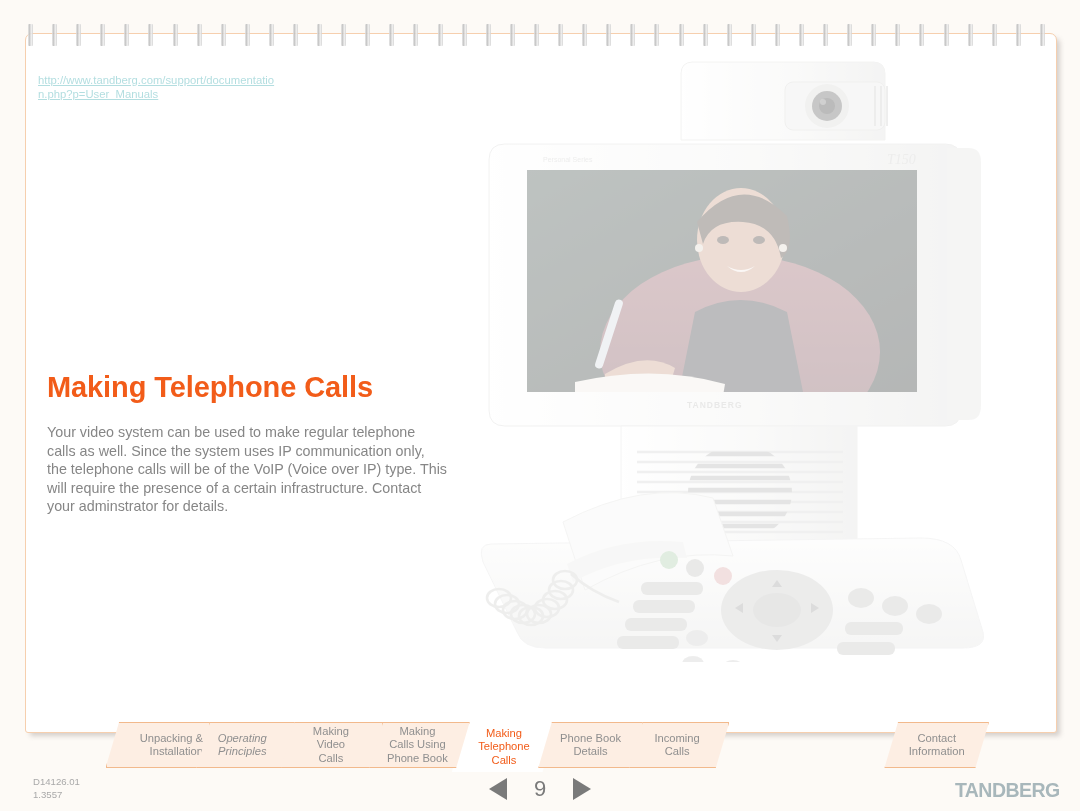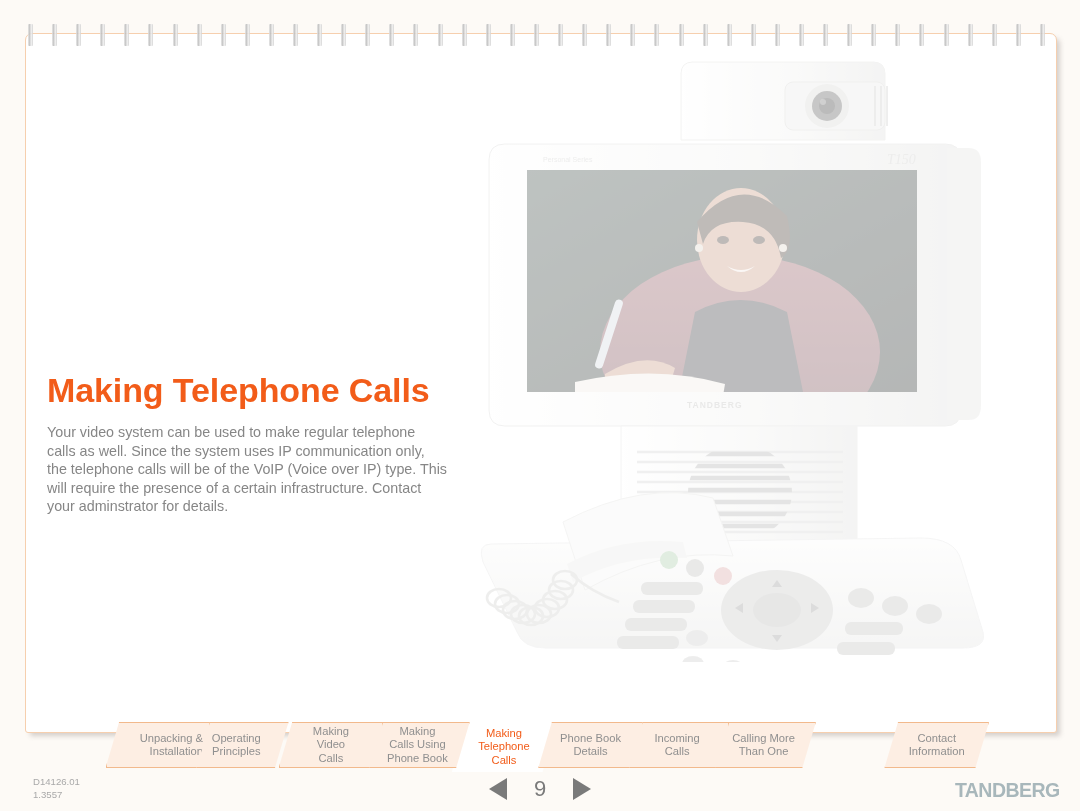--- a/index.html
+++ b/index.html
@@ -68,21 +68,21 @@
     color: #b3dee0;
     text-decoration: underline;
     word-break: break-all;
   }
 
   
   #page-title {
     position: absolute;
     left: 47px;
     top: 371px;
-    font-size: 34px;
+    font-size: 29px;
     color: #f25c19;
     letter-spacing: -.1px;
     z-index: 22;
   }
   #body-copy {
     position: absolute;
     left: 47px;
     top: 423px;
     width: 400px;
     font-size: 14.3px;
@@ -386,49 +386,47 @@
       <g fill="#c6c6c4">
         <ellipse cx="242" cy="586" rx="11" ry="8"></ellipse>
         <ellipse cx="238" cy="612" rx="11" ry="8"></ellipse>
         <ellipse cx="278" cy="616" rx="11" ry="8"></ellipse>
       </g>
     </g>
   </svg>
 </div>
 
 <div id="intro-note">
+  <a id="support-link" href="#">http://www.tandberg.com/support/documentation.php?p=User_Manuals</a>
 </div>
 
 <h1 id="page-title">Making Telephone Calls</h1>
 <p id="body-copy">Your video system can be used to make regular telephone calls as well. Since the system uses IP communication only, the telephone calls will be of the VoIP (Voice over IP) type. This will require the presence of a certain infrastructure. Contact your adminstrator for details.</p>
 
 <div id="tab-bar">
     <div class="tab" style="left: 105.545px; width: 104.545px; z-index: 10; text-align: right;">
       <span>Unpacking &amp;<br>Installation</span>
     </div>
-    <div class="tab" style="left: 184px; width: 104.545px; z-index: 9;">
+    <div class="tab" style="left: 190px; width: 104.545px; z-index: 9; font-style: italic;">
       <span>Operating<br>Principles</span>
     </div>
     <div class="tab" style="left: 278.636px; width: 104.545px; z-index: 8;">
       <span>Making<br>Video<br>Calls</span>
     </div>
     <div class="tab" style="left: 365.182px; width: 104.545px; z-index: 7;">
       <span>Making<br>Calls Using<br>Phone Book</span>
     </div>
     <div class="tab active" style="left: 451.727px; width: 104.545px; z-index: 5;">
       <span>Making<br>Telephone<br>Calls</span>
     </div>
     <div class="tab" style="left: 538.273px; width: 104.545px; z-index: 5;">
       <span>Phone Book<br>Details</span>
     </div>
     <div class="tab" style="left: 624.818px; width: 104.545px; z-index: 4;">
       <span>Incoming<br>Calls</span>
-    </div>
-    <div class="tab" style="left: 711.364px; width: 104.545px; z-index: 3;">
-      <span>Calling More<br>Than One</span>
     </div>
     <div class="tab" style="left: 884.455px; width: 104.545px; z-index: 1;">
       <span>Contact<br>Information</span>
     </div>
   </div>
 
 <div id="doc-meta">
   <div>D14126.01</div>
   <div>1.3557</div>
 </div>

